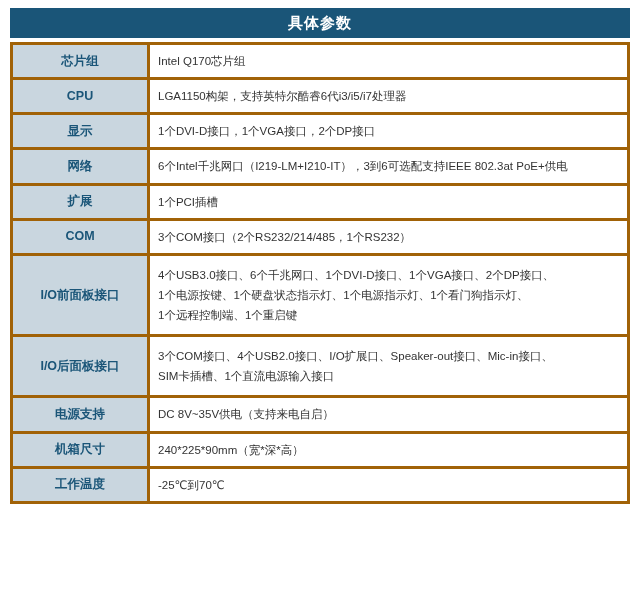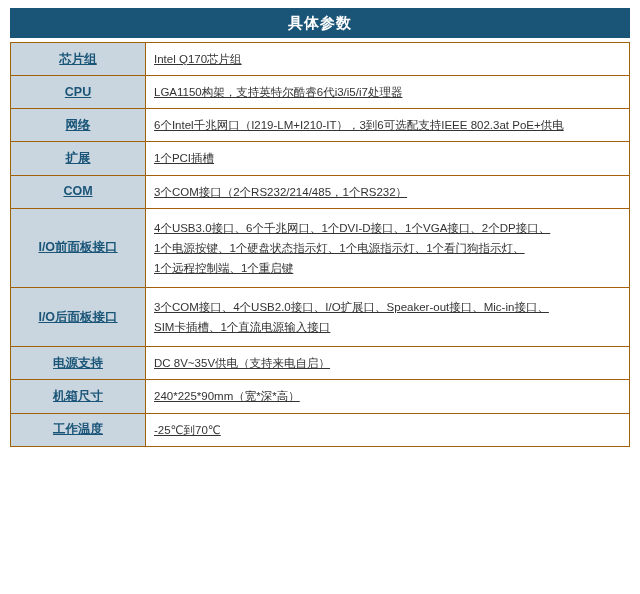--- a/index.html
+++ b/index.html
@@ -35,24 +35,23 @@
   .spec-table {
     margin: 4px 10px 0 10px;
     border-collapse: collapse;
     width: 620px;
     table-layout: fixed;
   }
   .spec-table tr {
     background: #ffffff;
   }
   .spec-table td {
-    border: 1px solid #a16207;
+    border: 3px solid #a16207;
     vertical-align: middle;
     padding: 0;
-    text-decoration: underline;
   }
   td.label {
     width: 130px;
     background: #c9d6df;
     color: #1a5578;
     text-align: center;
     font-size: 12.5px;
     font-weight: bold;
     padding: 6px 2px;
     line-height: 1.5;
@@ -89,20 +88,26 @@
         <tr>
           <td class="label">芯片组</td>
           <td class="value">
             <span class="line">Intel Q170芯片组</span>
           </td>
         </tr>
         <tr>
           <td class="label">CPU</td>
           <td class="value">
             <span class="line">LGA1150构架，支持英特尔酷睿6代i3/i5/i7处理器</span>
+          </td>
+        </tr>
+        <tr>
+          <td class="label">显示</td>
+          <td class="value">
+            <span class="line">1个DVI-D接口，1个VGA接口，2个DP接口</span>
           </td>
         </tr>
         <tr>
           <td class="label">网络</td>
           <td class="value">
             <span class="line">6个Intel千兆网口（I219-LM+I210-IT），3到6可选配支持IEEE 802.3at PoE+供电</span>
           </td>
         </tr>
         <tr>
           <td class="label">扩展</td>

